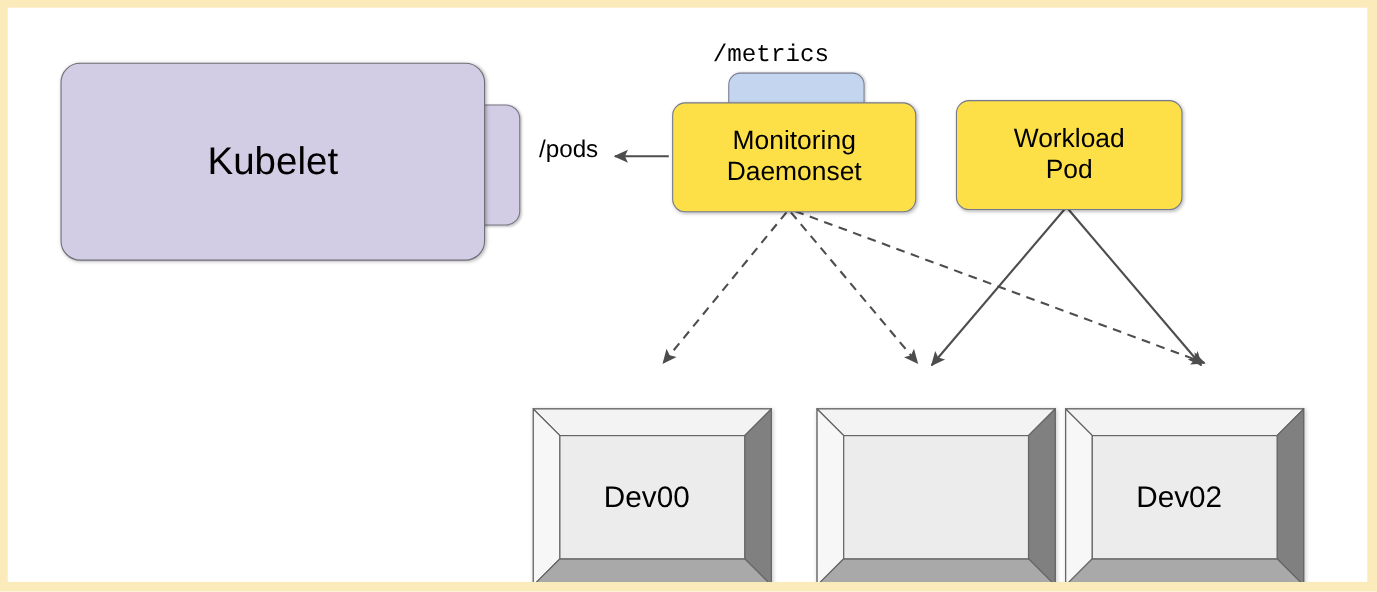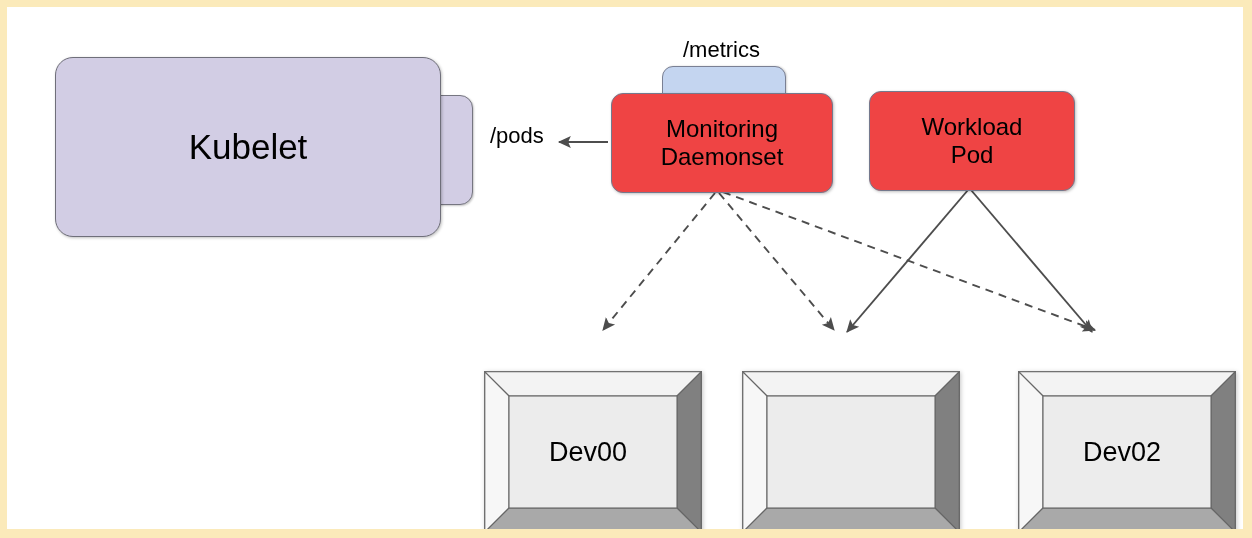--- a/index.html
+++ b/index.html
@@ -76,21 +76,21 @@
   }
 
   
   .pod-tab {
     background: #c4d5f0;
     border: 1.6px solid #7a8094;
     border-radius: 11px 11px 0 0;
     box-shadow: 1px 0 2px rgba(0,0,0,0.18);
   }
   .pod-body {
-    background: #ef4444;
+    background: #fde047;
     border: 1.6px solid #74798d;
     border-radius: 12px;
     box-shadow: 1px 1px 3px rgba(0,0,0,0.25);
   }
   .pod-body .node-label {
     font-size: 24px;
   }
 
   
   .edge-caption {
@@ -160,21 +160,21 @@
     </svg>
 
     <div class="node kubelet-tab" style="left:420px; top:88px; width:46px; height:110px;"></div>
 
     <div class="node kubelet-body" style="left:48px; top:50px; width:386px; height:180px;">
       <div class="node-label">Kubelet</div>
     </div>
 
     <div class="edge-caption" style="left:459px; top:116px;margin-left:24px;">/pods</div>
 
-    <div class="edge-caption" style="left:676px; top:30px;">/metrics</div>
+    <div class="edge-caption" style="left:641px; top:30px;font-family:Liberation Mono, monospace;">/metrics</div>
 
     <div class="node pod-tab" style="left:655px; top:59px; width:124px; height:40px;"></div>
 
     <div class="node pod-body" style="left:604px; top:86px; width:222px; height:100px;">
       <div class="node-label">Monitoring
 Daemonset</div>
     </div>
 
     <div class="node pod-body" style="left:862px; top:84px; width:206px; height:100px;padding-left:22px;">
       <div class="node-label">Workload
@@ -203,21 +203,21 @@
       <svg width="218" height="162" viewBox="0 0 218 162" xmlns="http://www.w3.org/2000/svg">
         <rect x="0.8" y="0.8" width="216.4" height="160.4" fill="#ececec" stroke="#666666" stroke-width="1.3"></rect>
         <polygon points="0.8,0.8 217.2,0.8 193,25 25,25" fill="#f3f3f3" stroke="#666666" stroke-width="1.1"></polygon>
         <polygon points="0.8,0.8 25,25 25,137 0.8,161.2" fill="#f7f7f7" stroke="#666666" stroke-width="1.1"></polygon>
         <polygon points="217.2,0.8 217.2,161.2 193,137 193,25" fill="#808080" stroke="#666666" stroke-width="1.1"></polygon>
         <polygon points="0.8,161.2 25,137 193,137 217.2,161.2" fill="#a9a9a9" stroke="#666666" stroke-width="1.1"></polygon>
         <rect x="25" y="25" width="168" height="112" fill="#ececec" stroke="#666666" stroke-width="1.1"></rect>
       </svg>
     </div>
 
-    <div class="device" style="left:1011px; top:327px;">
+    <div class="device" style="left:961px; top:327px;">
       <svg width="218" height="162" viewBox="0 0 218 162" xmlns="http://www.w3.org/2000/svg">
         <rect x="0.8" y="0.8" width="216.4" height="160.4" fill="#ececec" stroke="#666666" stroke-width="1.3"></rect>
         <polygon points="0.8,0.8 217.2,0.8 193,25 25,25" fill="#f3f3f3" stroke="#666666" stroke-width="1.1"></polygon>
         <polygon points="0.8,0.8 25,25 25,137 0.8,161.2" fill="#f7f7f7" stroke="#666666" stroke-width="1.1"></polygon>
         <polygon points="217.2,0.8 217.2,161.2 193,137 193,25" fill="#808080" stroke="#666666" stroke-width="1.1"></polygon>
         <polygon points="0.8,161.2 25,137 193,137 217.2,161.2" fill="#a9a9a9" stroke="#666666" stroke-width="1.1"></polygon>
         <rect x="25" y="25" width="168" height="112" fill="#ececec" stroke="#666666" stroke-width="1.1"></rect>
       </svg>
       <div class="device-label">Dev02</div>
     </div>

